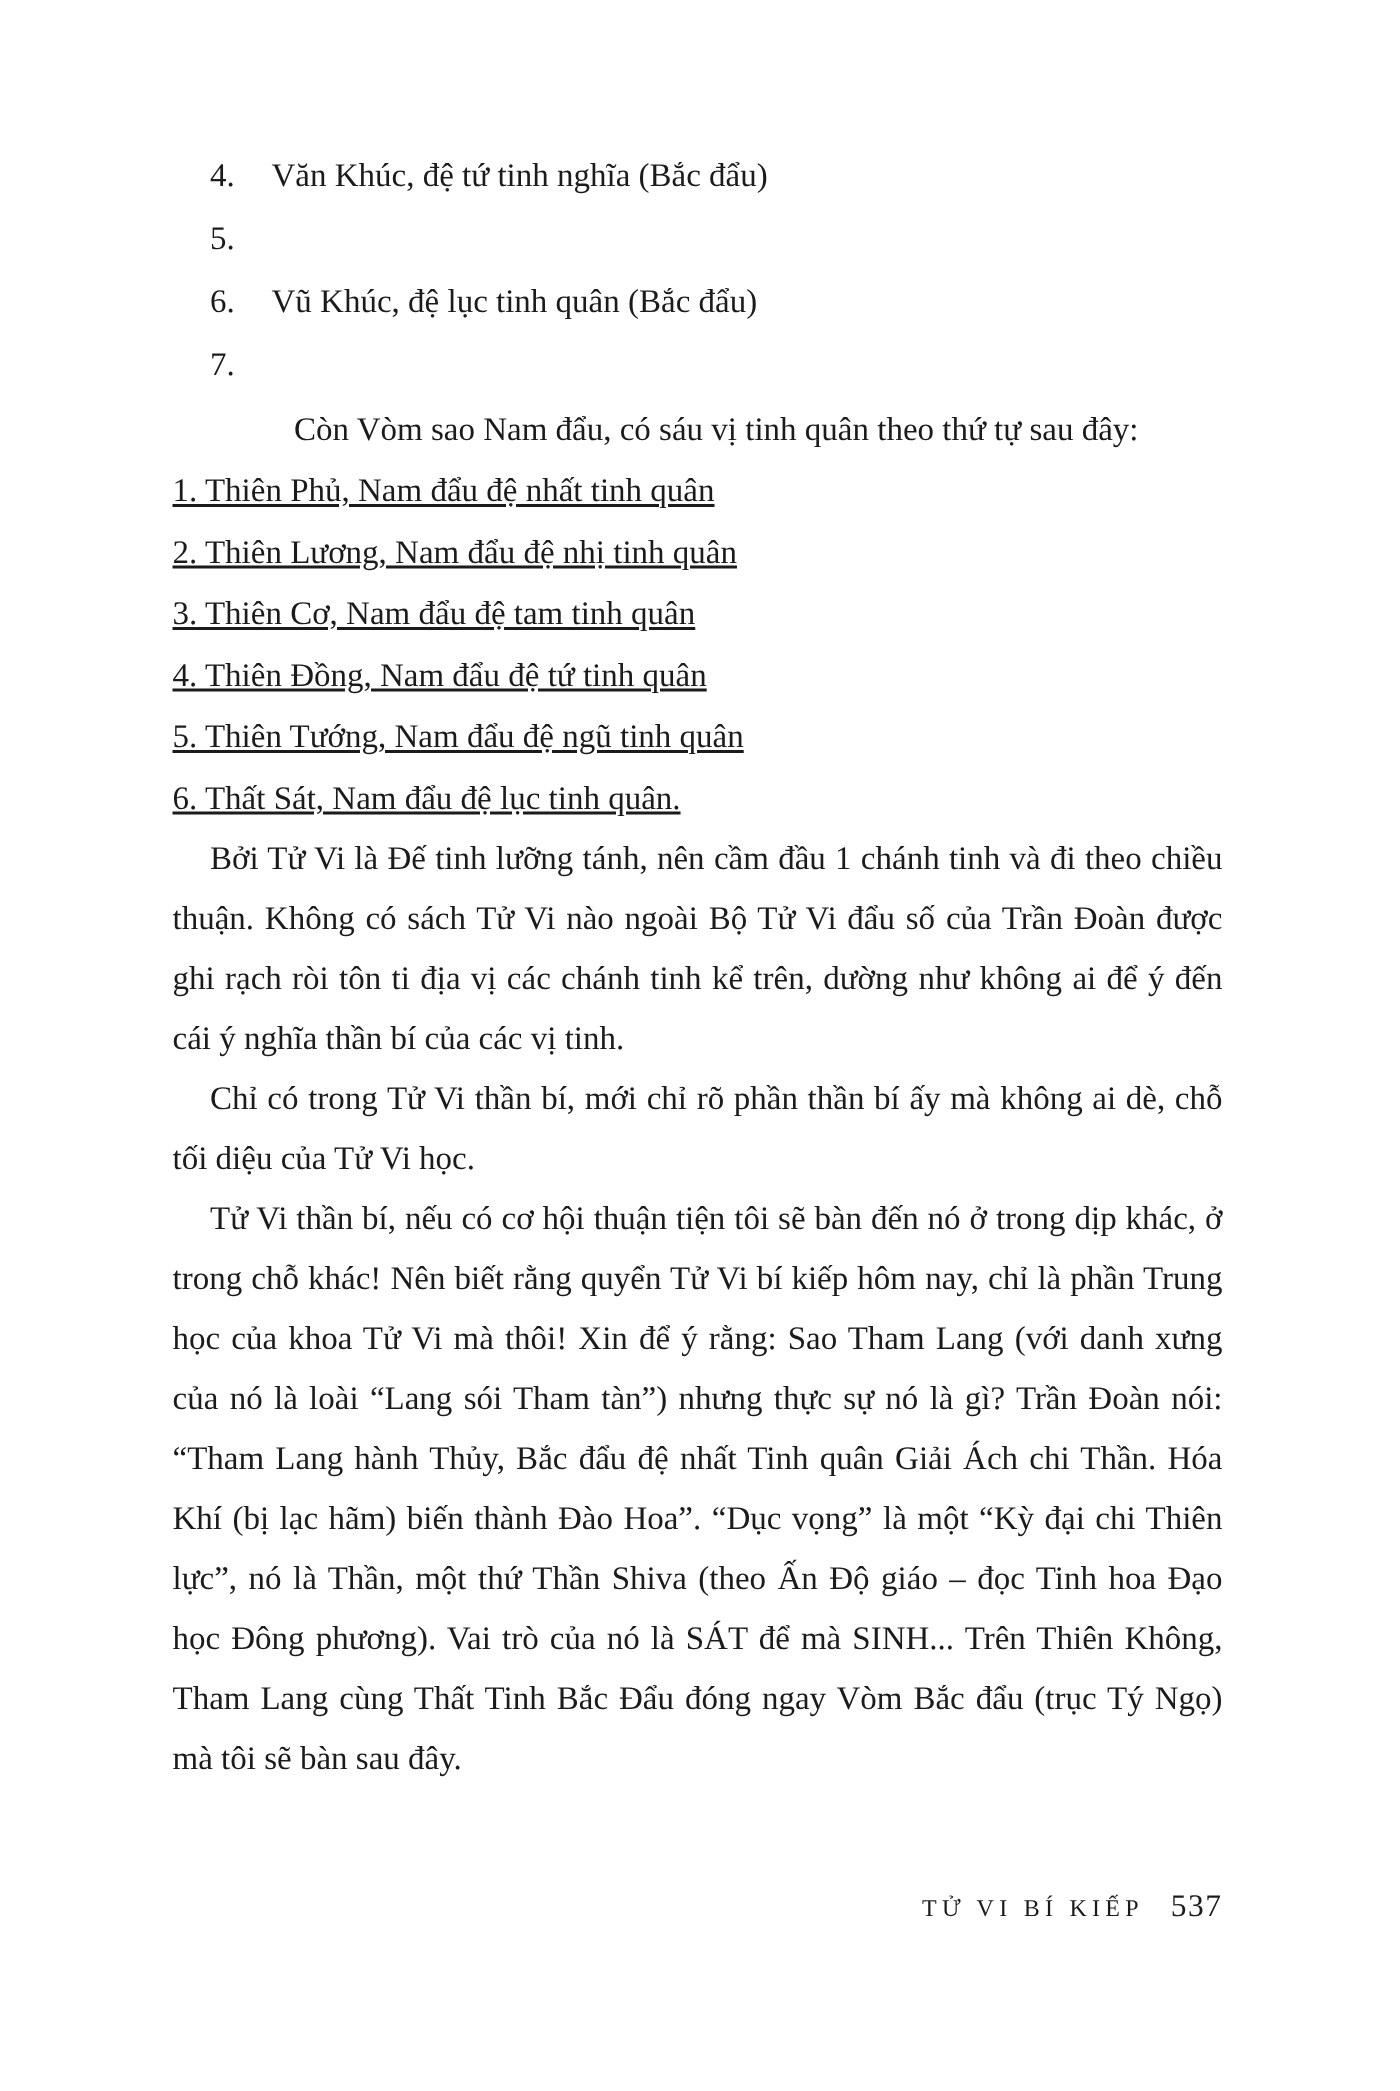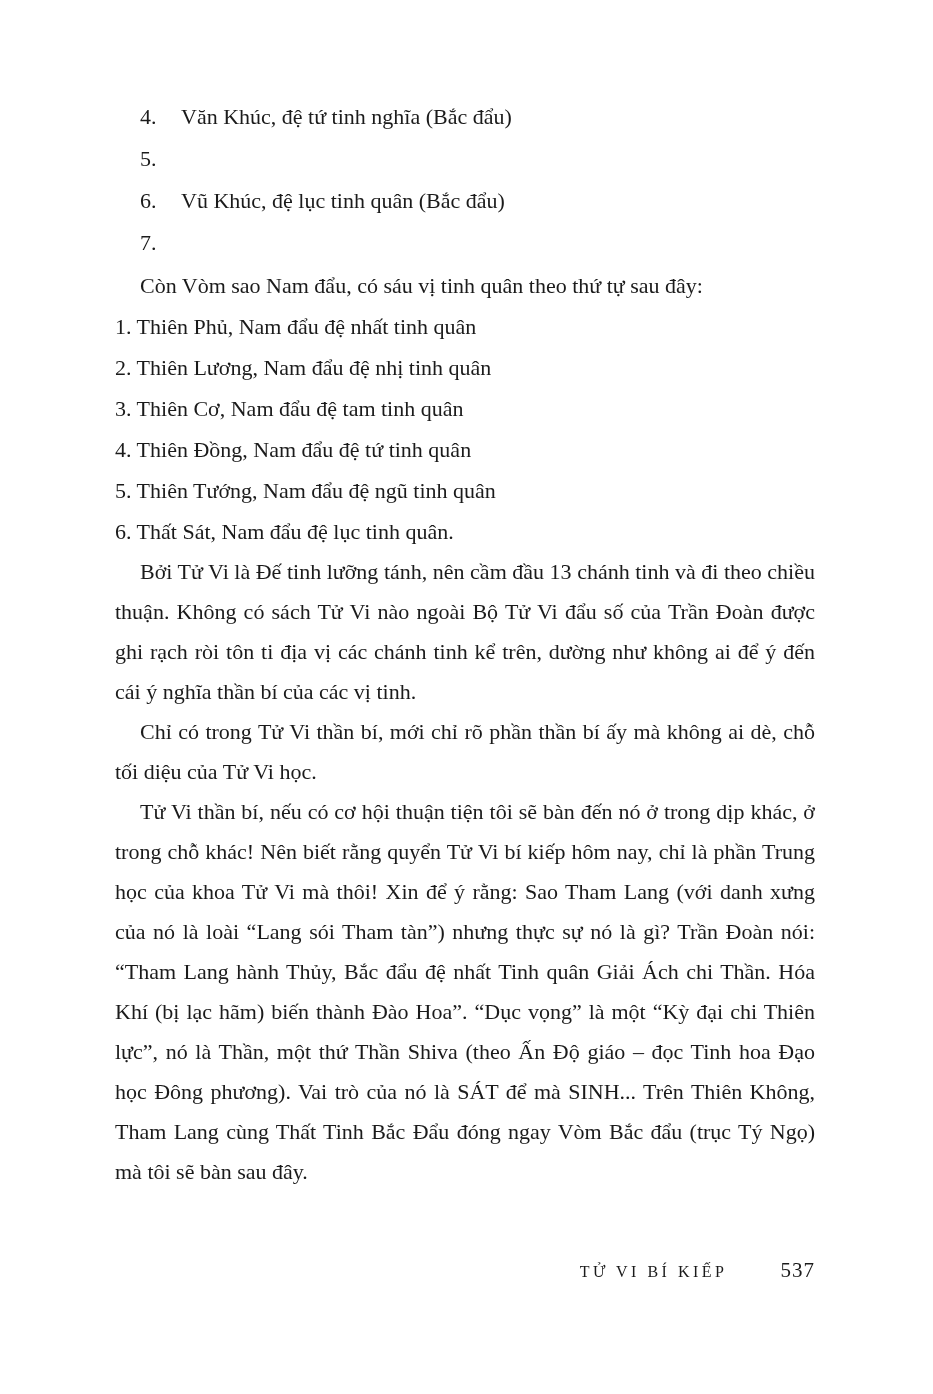--- a/index.html
+++ b/index.html
@@ -21,43 +21,42 @@
     font-size: 22px;
     line-height: 40px;
   }
   .bd-list {
     margin: 0 0 2px 0;
     padding: 0 0 0 25px;
     list-style: none;
   }
   .bd-item { display: flex; line-height: 42px; }
   .bd-item .num { width: 41px; flex: none; }
-  .para { margin: 0; }
+  .para { margin: 0; text-align: center; }
   .indent { text-indent: 25px; }
   .justify { text-align: justify; }
   .nd-list { margin: 0; }
-  .nd-item { margin: 0; line-height: 41px; }
+  .nd-item { margin: 0; line-height: 41px; text-decoration: underline; }
   .it { }
   .footer {
     position: absolute;
     right: 118px;
     top: 1258px;
     display: flex;
     align-items: baseline;
     gap: 18px;
     color: #1b1b1b;
   }
   .running-title {
     font-size: 16px;
     letter-spacing: 3.5px;
   }
   .page-number {
     font-size: 21px;
     letter-spacing: 1px;
-    margin-left: 35px;
   }
 </style>
 </head>
 <body>
 
 <div class="page">
   <div class="content">
 
     <ol class="bd-list">
       <li class="bd-item">
@@ -80,21 +79,21 @@
 
     <div class="nd-list">
       <p class="nd-item">1. Thiên Phủ, Nam đẩu đệ nhất tinh quân</p>
       <p class="nd-item">2. Thiên Lương, Nam đẩu đệ nhị tinh quân</p>
       <p class="nd-item">3. Thiên Cơ, Nam đẩu đệ tam tinh quân</p>
       <p class="nd-item">4. Thiên Đồng, Nam đẩu đệ tứ tinh quân</p>
       <p class="nd-item">5. Thiên Tướng, Nam đẩu đệ ngũ tinh quân</p>
       <p class="nd-item">6. Thất Sát, Nam đẩu đệ lục tinh quân.</p>
     </div>
 
-    <p class="para indent justify"><span>Bởi Tử Vi là Đế tinh lưỡng tánh, nên cầm đầu 13 chánh tinh và đi theo chiều thuận. Không có sách Tử Vi nào ngoài Bộ </span><span class="it">Tử Vi đẩu số</span><span> của Trần Đoàn được ghi rạch ròi tôn ti địa vị các chánh tinh kể trên, dường như không ai để ý đến cái ý nghĩa thần bí của các vị tinh.</span></p>
+    <p class="para indent justify"><span>Bởi Tử Vi là Đế tinh lưỡng tánh, nên cầm đầu 1 chánh tinh và đi theo chiều thuận. Không có sách Tử Vi nào ngoài Bộ </span><span class="it">Tử Vi đẩu số</span><span> của Trần Đoàn được ghi rạch ròi tôn ti địa vị các chánh tinh kể trên, dường như không ai để ý đến cái ý nghĩa thần bí của các vị tinh.</span></p>
     <p class="para indent justify"><span>Chỉ có trong </span><span class="it">Tử Vi thần bí</span><span>, mới chỉ rõ phần thần bí ấy mà không ai dè, chỗ tối diệu của Tử Vi học.</span></p>
     <p class="para indent justify"><span class="it">Tử Vi thần bí</span><span>, nếu có cơ hội thuận tiện tôi sẽ bàn đến nó ở trong dịp khác, ở trong chỗ khác! Nên biết rằng quyển </span><span class="it">Tử Vi bí kiếp</span><span> hôm nay, chỉ là phần Trung học của khoa Tử Vi mà thôi! Xin để ý rằng: Sao Tham Lang (với danh xưng của nó là loài “Lang sói Tham tàn”) nhưng thực sự nó là gì? Trần Đoàn nói: “Tham Lang hành Thủy, Bắc đẩu đệ nhất Tinh quân Giải Ách chi Thần. Hóa Khí (bị lạc hãm) biến thành Đào Hoa”. “Dục vọng” là một “Kỳ đại chi Thiên lực”, nó là Thần, một thứ Thần Shiva (theo Ấn Độ giáo – đọc </span><span class="it">Tinh hoa Đạo học Đông phương</span><span>). Vai trò của nó là SÁT để mà SINH... Trên Thiên Không, Tham Lang cùng Thất Tinh Bắc Đẩu đóng ngay Vòm Bắc đẩu (trục Tý Ngọ) mà tôi sẽ bàn sau đây.</span></p>
 
   </div>
 
   <div class="footer">
     <span class="running-title">TỬ VI BÍ KIẾP</span>
     <span class="page-number">537</span>
   </div>
 </div>

